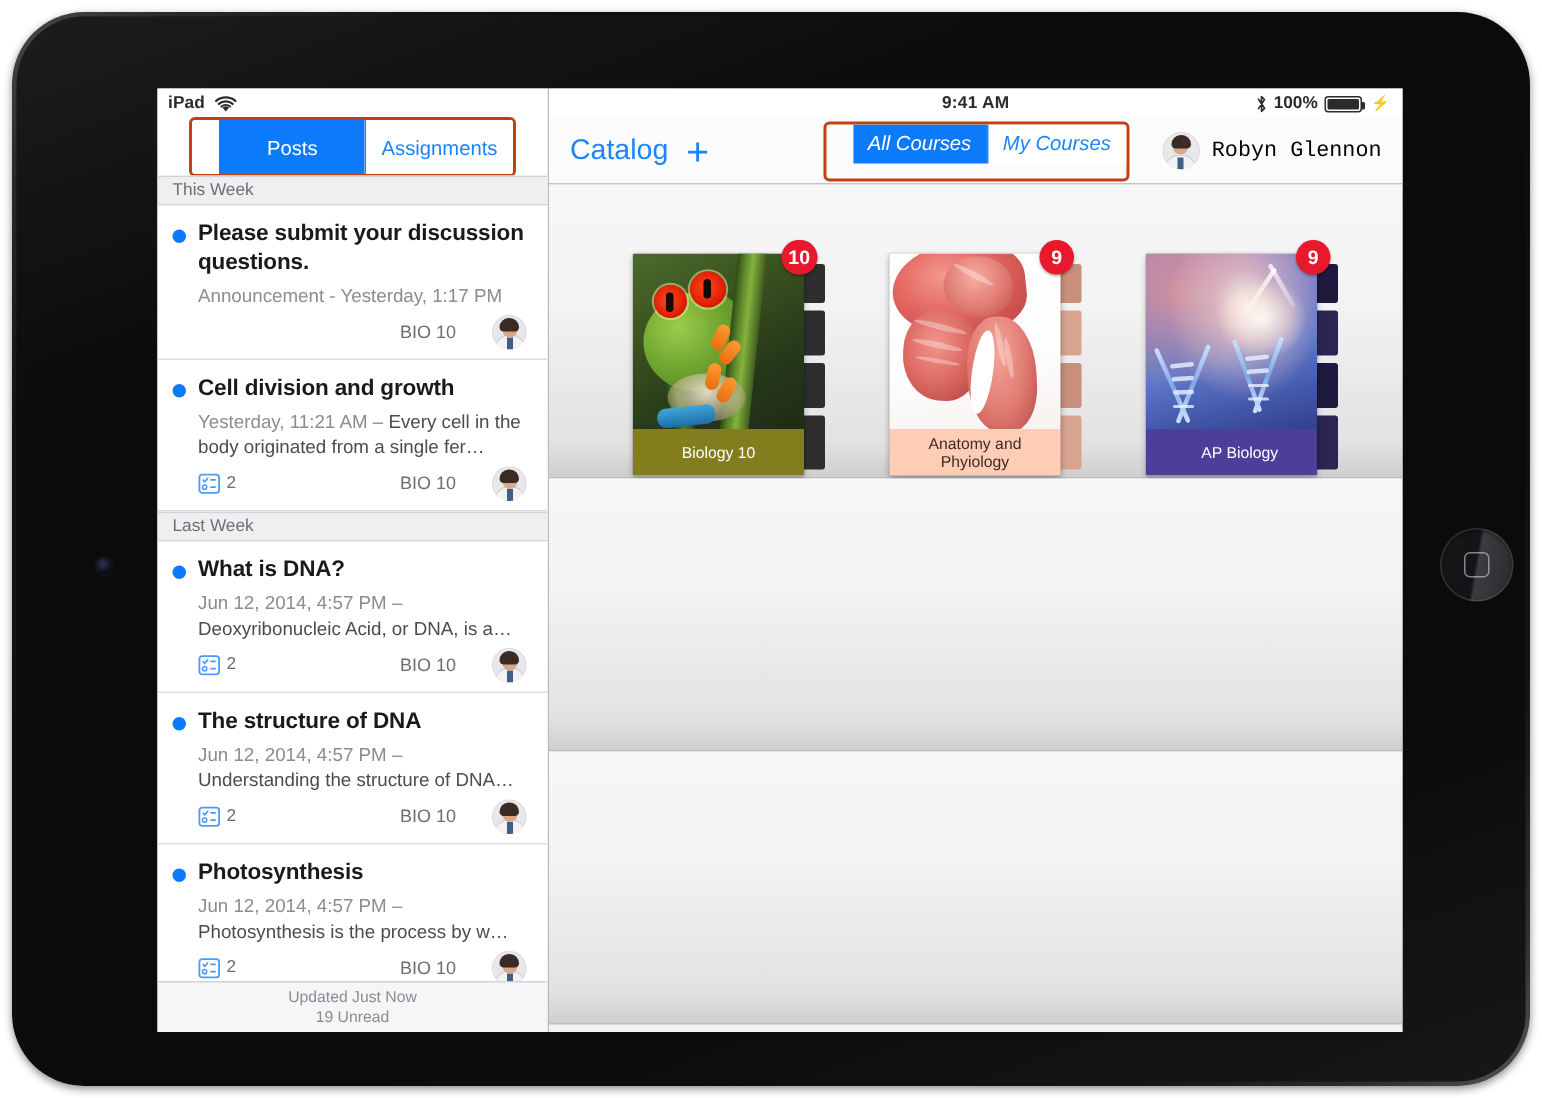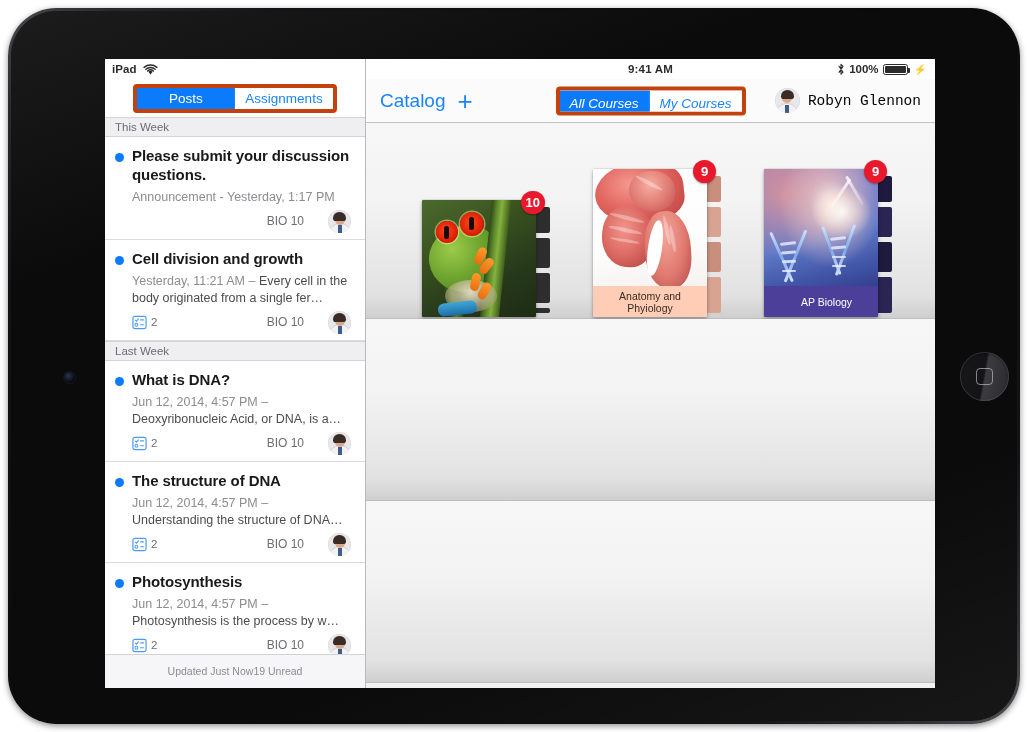--- a/index.html
+++ b/index.html
@@ -76,23 +76,24 @@
   }
   .sb-label { letter-spacing: .1px; }
   .wifi-icon { margin-left: 6px; display: block; }
 
   #seg-wrap {
     flex: none; height: 38px;
     background: #ffffff;
     display: flex; align-items: center; justify-content: center;
   }
   .segmented {
-    display: flex; height: 29px;
-    border: 4px solid #c2410c; border-radius: 4px;
+    display: flex; height: 40px;
+    border: 2px solid #c2410c; border-radius: 4px;
     overflow: hidden;
+    padding-left: 18px;
   }
   .seg-btn {
     display: flex; align-items: center; justify-content: center;
     font-size: 13.5px; color: #1b84fb; background: #ffffff;
     padding: 0 10px; min-width: 97px;
     cursor: pointer; user-select: none;
   }
   .seg-btn.active { background: #0b7bfb; color: #ffffff; }
   .seg-btn + .seg-btn { border-left: 1px solid #1b84fb; }
 
@@ -158,21 +159,21 @@
   }
   .avatar .tie {
     position: absolute; left: 50%; bottom: 0; width: 4px; height: 8px;
     margin-left: -2px; background: #3e5d88;
   }
 
   #sidebar-footer {
     flex: none; height: 34px;
     background: #f6f6f8;
     border-top: 1px solid #d3d3d5;
-    display: flex; 
+    display: flex; flex-direction: column;
     align-items: center; justify-content: center;
     font-size: 10.5px; color: #8c8c91; line-height: 13px;
   }
 
   
   #detail { flex: 1 1 auto; display: flex; flex-direction: column; position: relative; background: #f2f2f2; }
 
   #detail-statusbar {
     height: 20px; flex: none;
     background: #ffffff;
@@ -626,20 +627,21 @@
                     <div class="toe t2"></div>
                   <div class="toe t3"></div>
                     <div class="toe t4"></div>
                   <div class="eye e1">
                       <div class="pupil"></div>
                     </div>
                   <div class="eye e2">
                       <div class="pupil"></div>
                     </div>
                 </div>
+                <div class="card-label lbl-bio">Biology 10</div>
               </div>
             </div>
 
             <div class="course">
               <div class="stack">
                 <span style="top:0;height:26px;background:#c98f7d;"></span>
                 <span style="top:31px;height:30px;background:#d9a391;"></span>
                 <span style="top:66px;height:30px;background:#c98f7d;"></span>
                 <span style="top:101px;bottom:0;background:#d9a391;"></span>
               </div>

